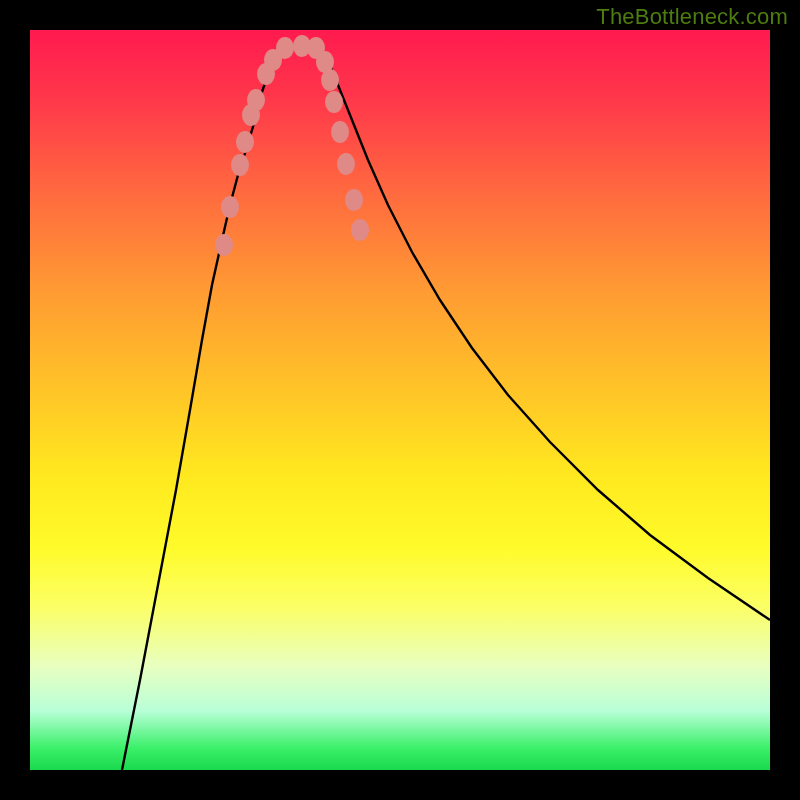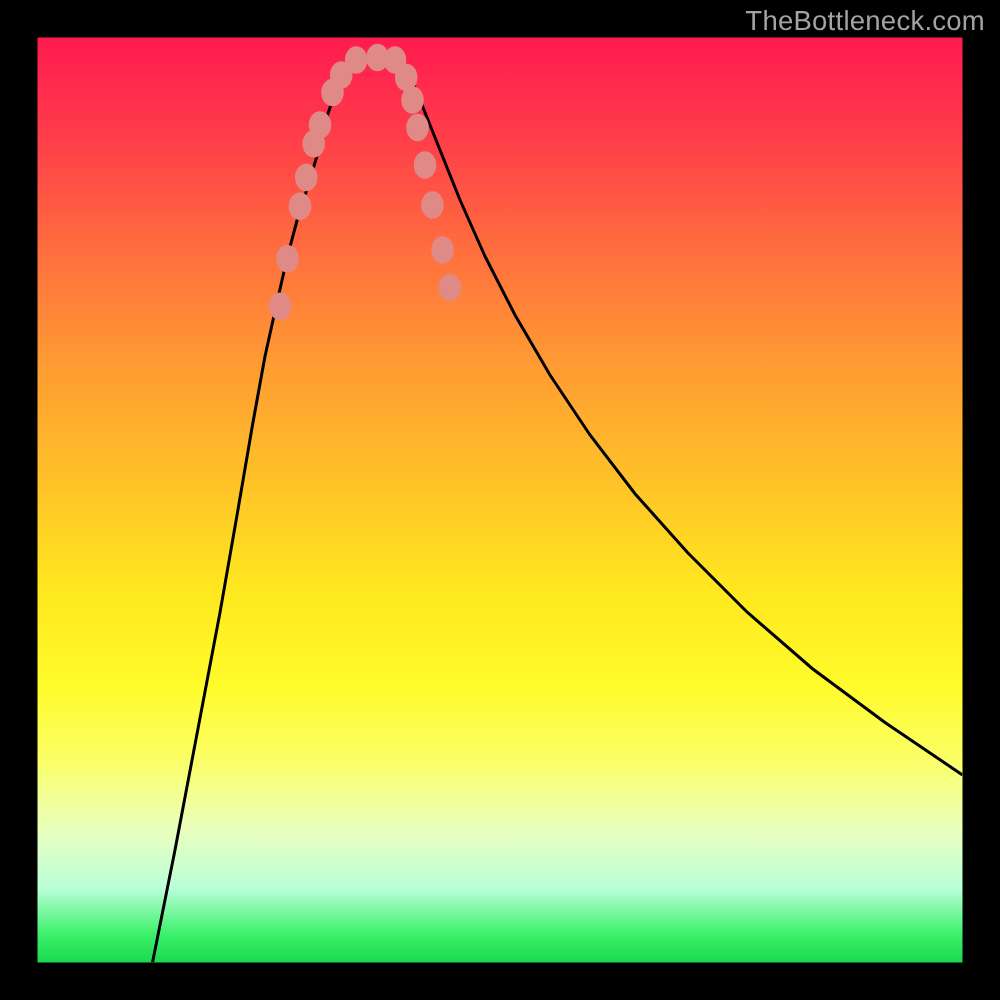--- a/index.html
+++ b/index.html
@@ -29,21 +29,21 @@
       #e8ffc0 86%,
       #b8ffd8 92%,
       #3cf06a 97%,
       #19d94e 100%
     );
   }
   .watermark {
     position: absolute;
     top: 4px;
     right: 12px;
-    color: #a3a3a3;
+    color: #4d7c0f;
     font-size: 22px;
     font-weight: 500;
     letter-spacing: 0.2px;
     user-select: none;
   }
   svg {
     position: absolute;
     left: 0;
     top: 0;
   }

